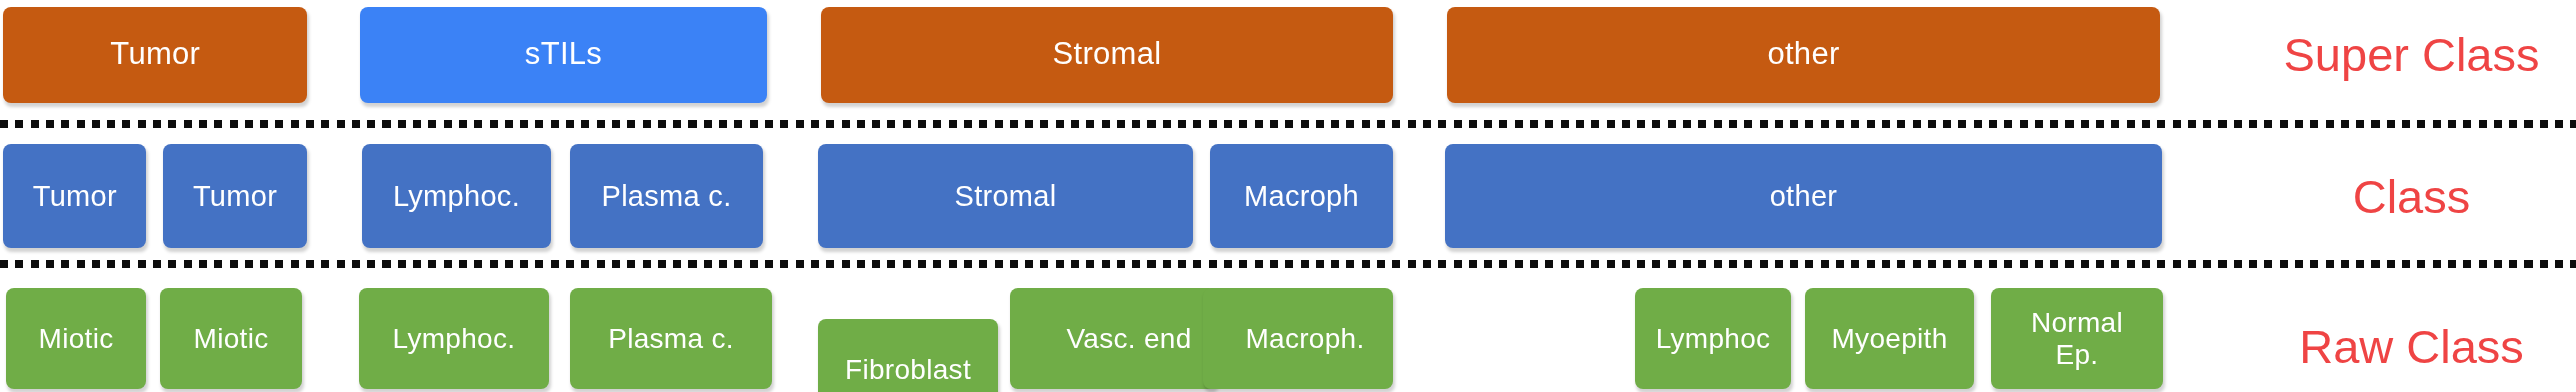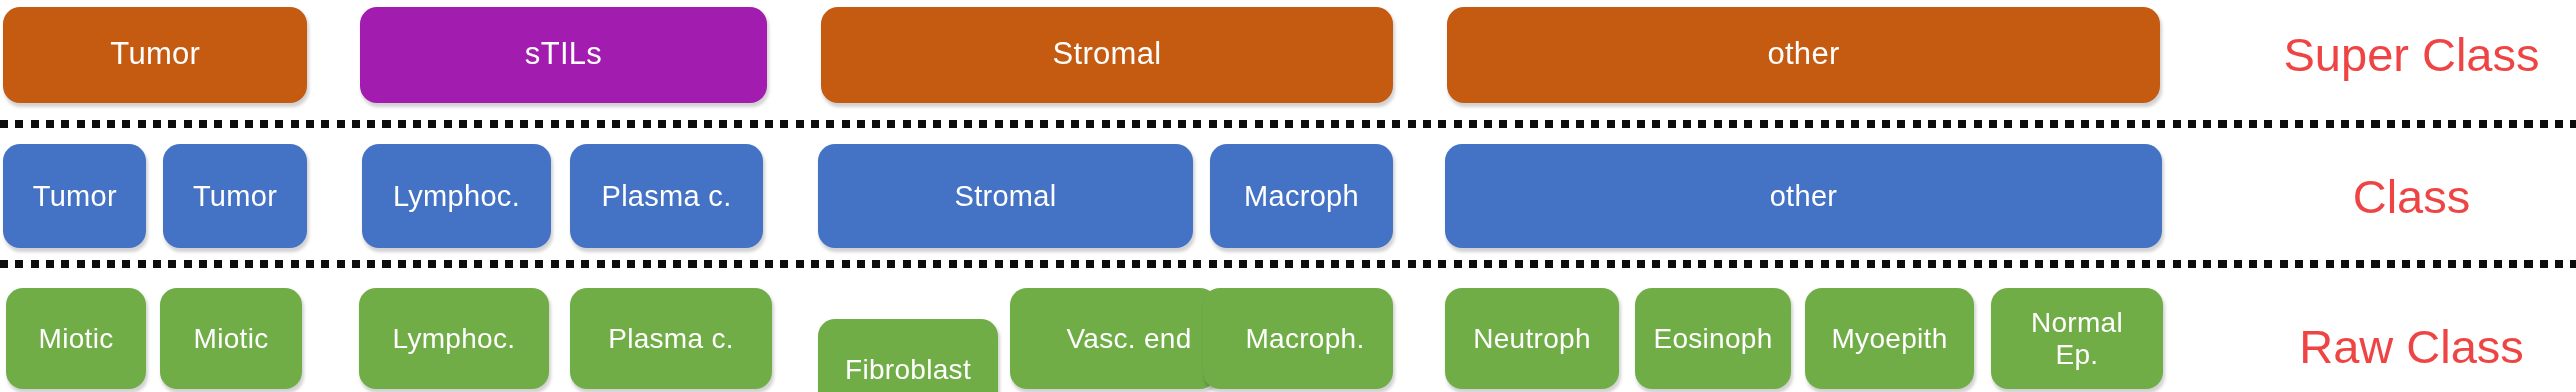--- a/index.html
+++ b/index.html
@@ -11,21 +11,21 @@
     overflow: hidden;
     font-family: "Liberation Sans", "DejaVu Sans", sans-serif;
   }
   .box {
     position: absolute;
     display: flex;
     align-items: center;
     justify-content: center;
     text-align: center;
     color: #ffffff;
-    border-radius: 17px;
+    border-radius: 8px;
     box-shadow: 1.3px 3.3px 3.3px rgba(0,0,0,0.18);
     white-space: pre-line;
     line-height: 1.12;
     letter-spacing: 0.3px;
   }
   .separator {
     position: absolute;
     left: 0;
     width: 2576px;
     height: 8px;
@@ -47,39 +47,38 @@
     white-space: nowrap;
   }
 </style>
 </head>
 <body>
 
 <div id="canvas">
     <div class="separator" style="top: 120px;"></div>
     <div class="separator" style="top: 260px;"></div>
     <div class="box" style="left: 3.3px; top: 6.6px; width: 304px; height: 96px; background: rgb(197, 90, 17); font-size: 31px;">Tumor</div>
-    <div class="box" style="left: 360px; top: 6.6px; width: 407px; height: 96px; background: #a21caf; font-size: 31px;">sTILs</div>
+    <div class="box" style="left: 360px; top: 6.6px; width: 407px; height: 96px; background: #3b82f6; font-size: 31px;">sTILs</div>
     <div class="box" style="left: 821px; top: 6.6px; width: 572px; height: 96px; background: rgb(197, 90, 17); font-size: 31px;">Stromal</div>
     <div class="box" style="left: 1447px; top: 6.6px; width: 713px; height: 96px; background: rgb(197, 90, 17); font-size: 31px;">other</div>
     <div class="row-label" style="top: 6.6px; height: 96px;">Super Class</div>
     <div class="box" style="left: 3.3px; top: 144px; width: 143px; height: 104px; background: rgb(68, 114, 196); font-size: 29px;">Tumor</div>
     <div class="box" style="left: 163px; top: 144px; width: 144px; height: 104px; background: rgb(68, 114, 196); font-size: 29px;">Tumor</div>
     <div class="box" style="left: 362px; top: 144px; width: 189px; height: 104px; background: rgb(68, 114, 196); font-size: 29px;">Lymphoc.</div>
     <div class="box" style="left: 570px; top: 144px; width: 193px; height: 104px; background: rgb(68, 114, 196); font-size: 29px;">Plasma c.</div>
     <div class="box" style="left: 818px; top: 144px; width: 375px; height: 104px; background: rgb(68, 114, 196); font-size: 29px;">Stromal</div>
     <div class="box" style="left: 1210px; top: 144px; width: 183px; height: 104px; background: rgb(68, 114, 196); font-size: 29px;">Macroph</div>
     <div class="box" style="left: 1445px; top: 144px; width: 717px; height: 104px; background: rgb(68, 114, 196); font-size: 29px;">other</div>
     <div class="row-label" style="top: 144px; height: 104px;">Class</div>
     <div class="box" style="left: 6px; top: 288px; width: 140px; height: 101px; background: rgb(112, 173, 71); font-size: 28px;">Miotic</div>
     <div class="box" style="left: 160px; top: 288px; width: 142px; height: 101px; background: rgb(112, 173, 71); font-size: 28px;">Miotic</div>
     <div class="box" style="left: 359px; top: 288px; width: 190px; height: 101px; background: rgb(112, 173, 71); font-size: 28px;">Lymphoc.</div>
     <div class="box" style="left: 570px; top: 288px; width: 202px; height: 101px; background: rgb(112, 173, 71); font-size: 28px;">Plasma c.</div>
     <div class="box" style="left: 818px; top: 288px; width: 180px; height: 101px; background: rgb(112, 173, 71); font-size: 28px; margin-top: 31px;">Fibroblast</div>
     <div class="box" style="left: 1010px; top: 288px; width: 176px; height: 101px; background: rgb(112, 173, 71); font-size: 28px; padding-left: 31px;">Vasc. end</div>
     <div class="box" style="left: 1203px; top: 288px; width: 176px; height: 101px; background: rgb(112, 173, 71); font-size: 28px; padding-left: 14px;">Macroph.</div>
-    <div class="box" style="left: 1445px; top: 288px; width: 174px; height: 101px; background: rgb(112, 173, 71); font-size: 28px;">Neutroph</div>
-    <div class="box" style="left: 1635px; top: 288px; width: 156px; height: 101px; background: rgb(112, 173, 71); font-size: 28px;">Eosinoph</div>
+    <div class="box" style="left: 1635px; top: 288px; width: 156px; height: 101px; background: rgb(112, 173, 71); font-size: 28px;">Lymphoc</div>
     <div class="box" style="left: 1805px; top: 288px; width: 169px; height: 101px; background: rgb(112, 173, 71); font-size: 28px;">Myoepith</div>
     <div class="box" style="left: 1991px; top: 288px; width: 172px; height: 101px; background: rgb(112, 173, 71); font-size: 28px;">Normal
 Ep.</div>
     <div class="row-label" style="top: 296px; height: 101px;">Raw Class</div>
   </div>
 
 
 </body></html>

